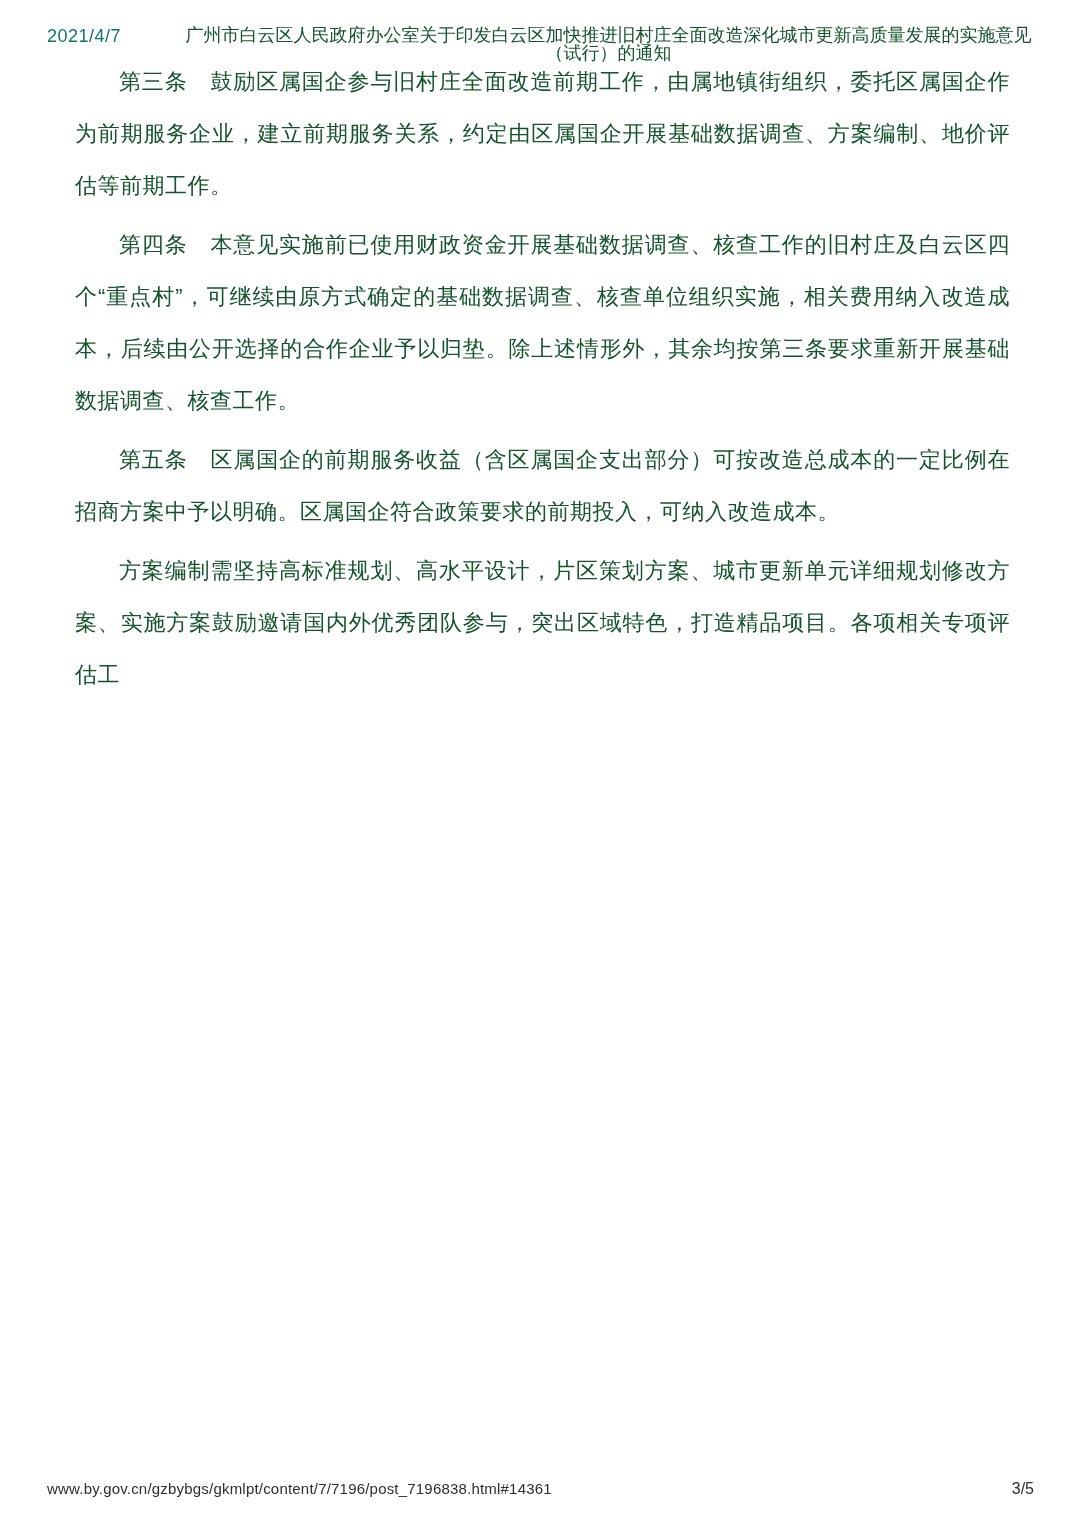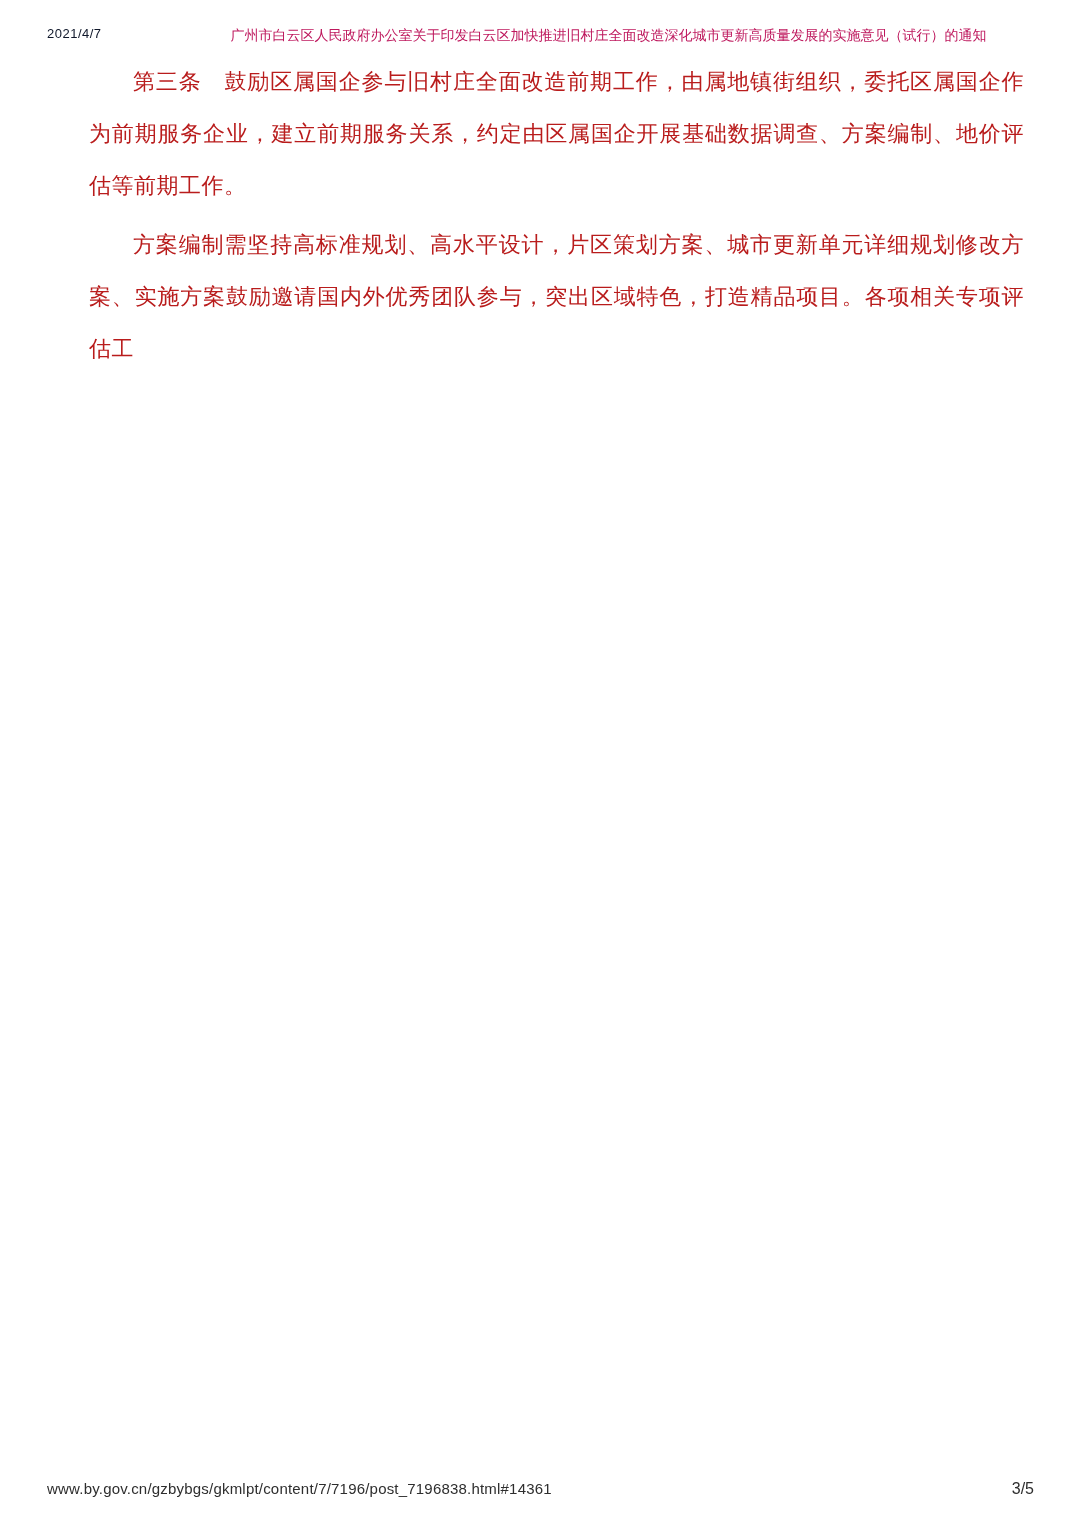--- a/index.html
+++ b/index.html
@@ -19,42 +19,42 @@
     position: absolute;
     top: 26px;
     left: 47px;
     right: 40px;
     display: flex;
     align-items: flex-start;
     color: #3c3c3c;
   }
   .header .date {
     width: 130px;
-    font-size: 13px;
+    font-size: 18px;
     letter-spacing: 0.5px;
-    color: #0f172a;
+    color: #0f766e;
     flex-shrink: 0;
   }
   .header .title {
     flex: 1;
     text-align: center;
-    font-size: 14px;
-    color: #be185d;
+    font-size: 18px;
+    color: #14532d;
     line-height: 18px;
   }
   .doc-body {
     position: absolute;
     top: 56px;
-    left: 89px;
+    left: 75px;
     width: 935px;
     height: 1412px;
     overflow: hidden;
     font-size: 22px;
     line-height: 52px;
-    color: #b91c1c;
+    color: #14532d;
     text-align: justify;
     letter-spacing: 0.5px;
   }
   .para {
     text-indent: 2em;
     margin: 0 0 7px 0;
     word-break: break-word;
   }
   .footer {
     position: absolute;
@@ -75,20 +75,22 @@
 
 <div class="page">
 
   <div class="header">
     <span class="date">2021/4/7</span>
     <span class="title">广州市白云区人民政府办公室关于印发白云区加快推进旧村庄全面改造深化城市更新高质量发展的实施意见（试行）的通知</span>
   </div>
 
   <div class="doc-body" id="doc-body">
       <div class="para">第三条　鼓励区属国企参与旧村庄全面改造前期工作，由属地镇街组织，委托区属国企作为前期服务企业，建立前期服务关系，约定由区属国企开展基础数据调查、方案编制、地价评估等前期工作。</div>
+      <div class="para">第四条　本意见实施前已使用财政资金开展基础数据调查、核查工作的旧村庄及白云区四个“重点村”，可继续由原方式确定的基础数据调查、核查单位组织实施，相关费用纳入改造成本，后续由公开选择的合作企业予以归垫。除上述情形外，其余均按第三条要求重新开展基础数据调查、核查工作。</div>
+      <div class="para">第五条　区属国企的前期服务收益（含区属国企支出部分）可按改造总成本的一定比例在招商方案中予以明确。区属国企符合政策要求的前期投入，可纳入改造成本。</div>
       <div class="para">方案编制需坚持高标准规划、高水平设计，片区策划方案、城市更新单元详细规划修改方案、实施方案鼓励邀请国内外优秀团队参与，突出区域特色，打造精品项目。各项相关专项评估工</div>
     </div>
 
   <div class="footer">
     <span class="url">www.by.gov.cn/gzbybgs/gkmlpt/content/7/7196/post_7196838.html#14361</span>
     <span class="pagenum">3/5</span>
   </div>
 
 </div>
 

